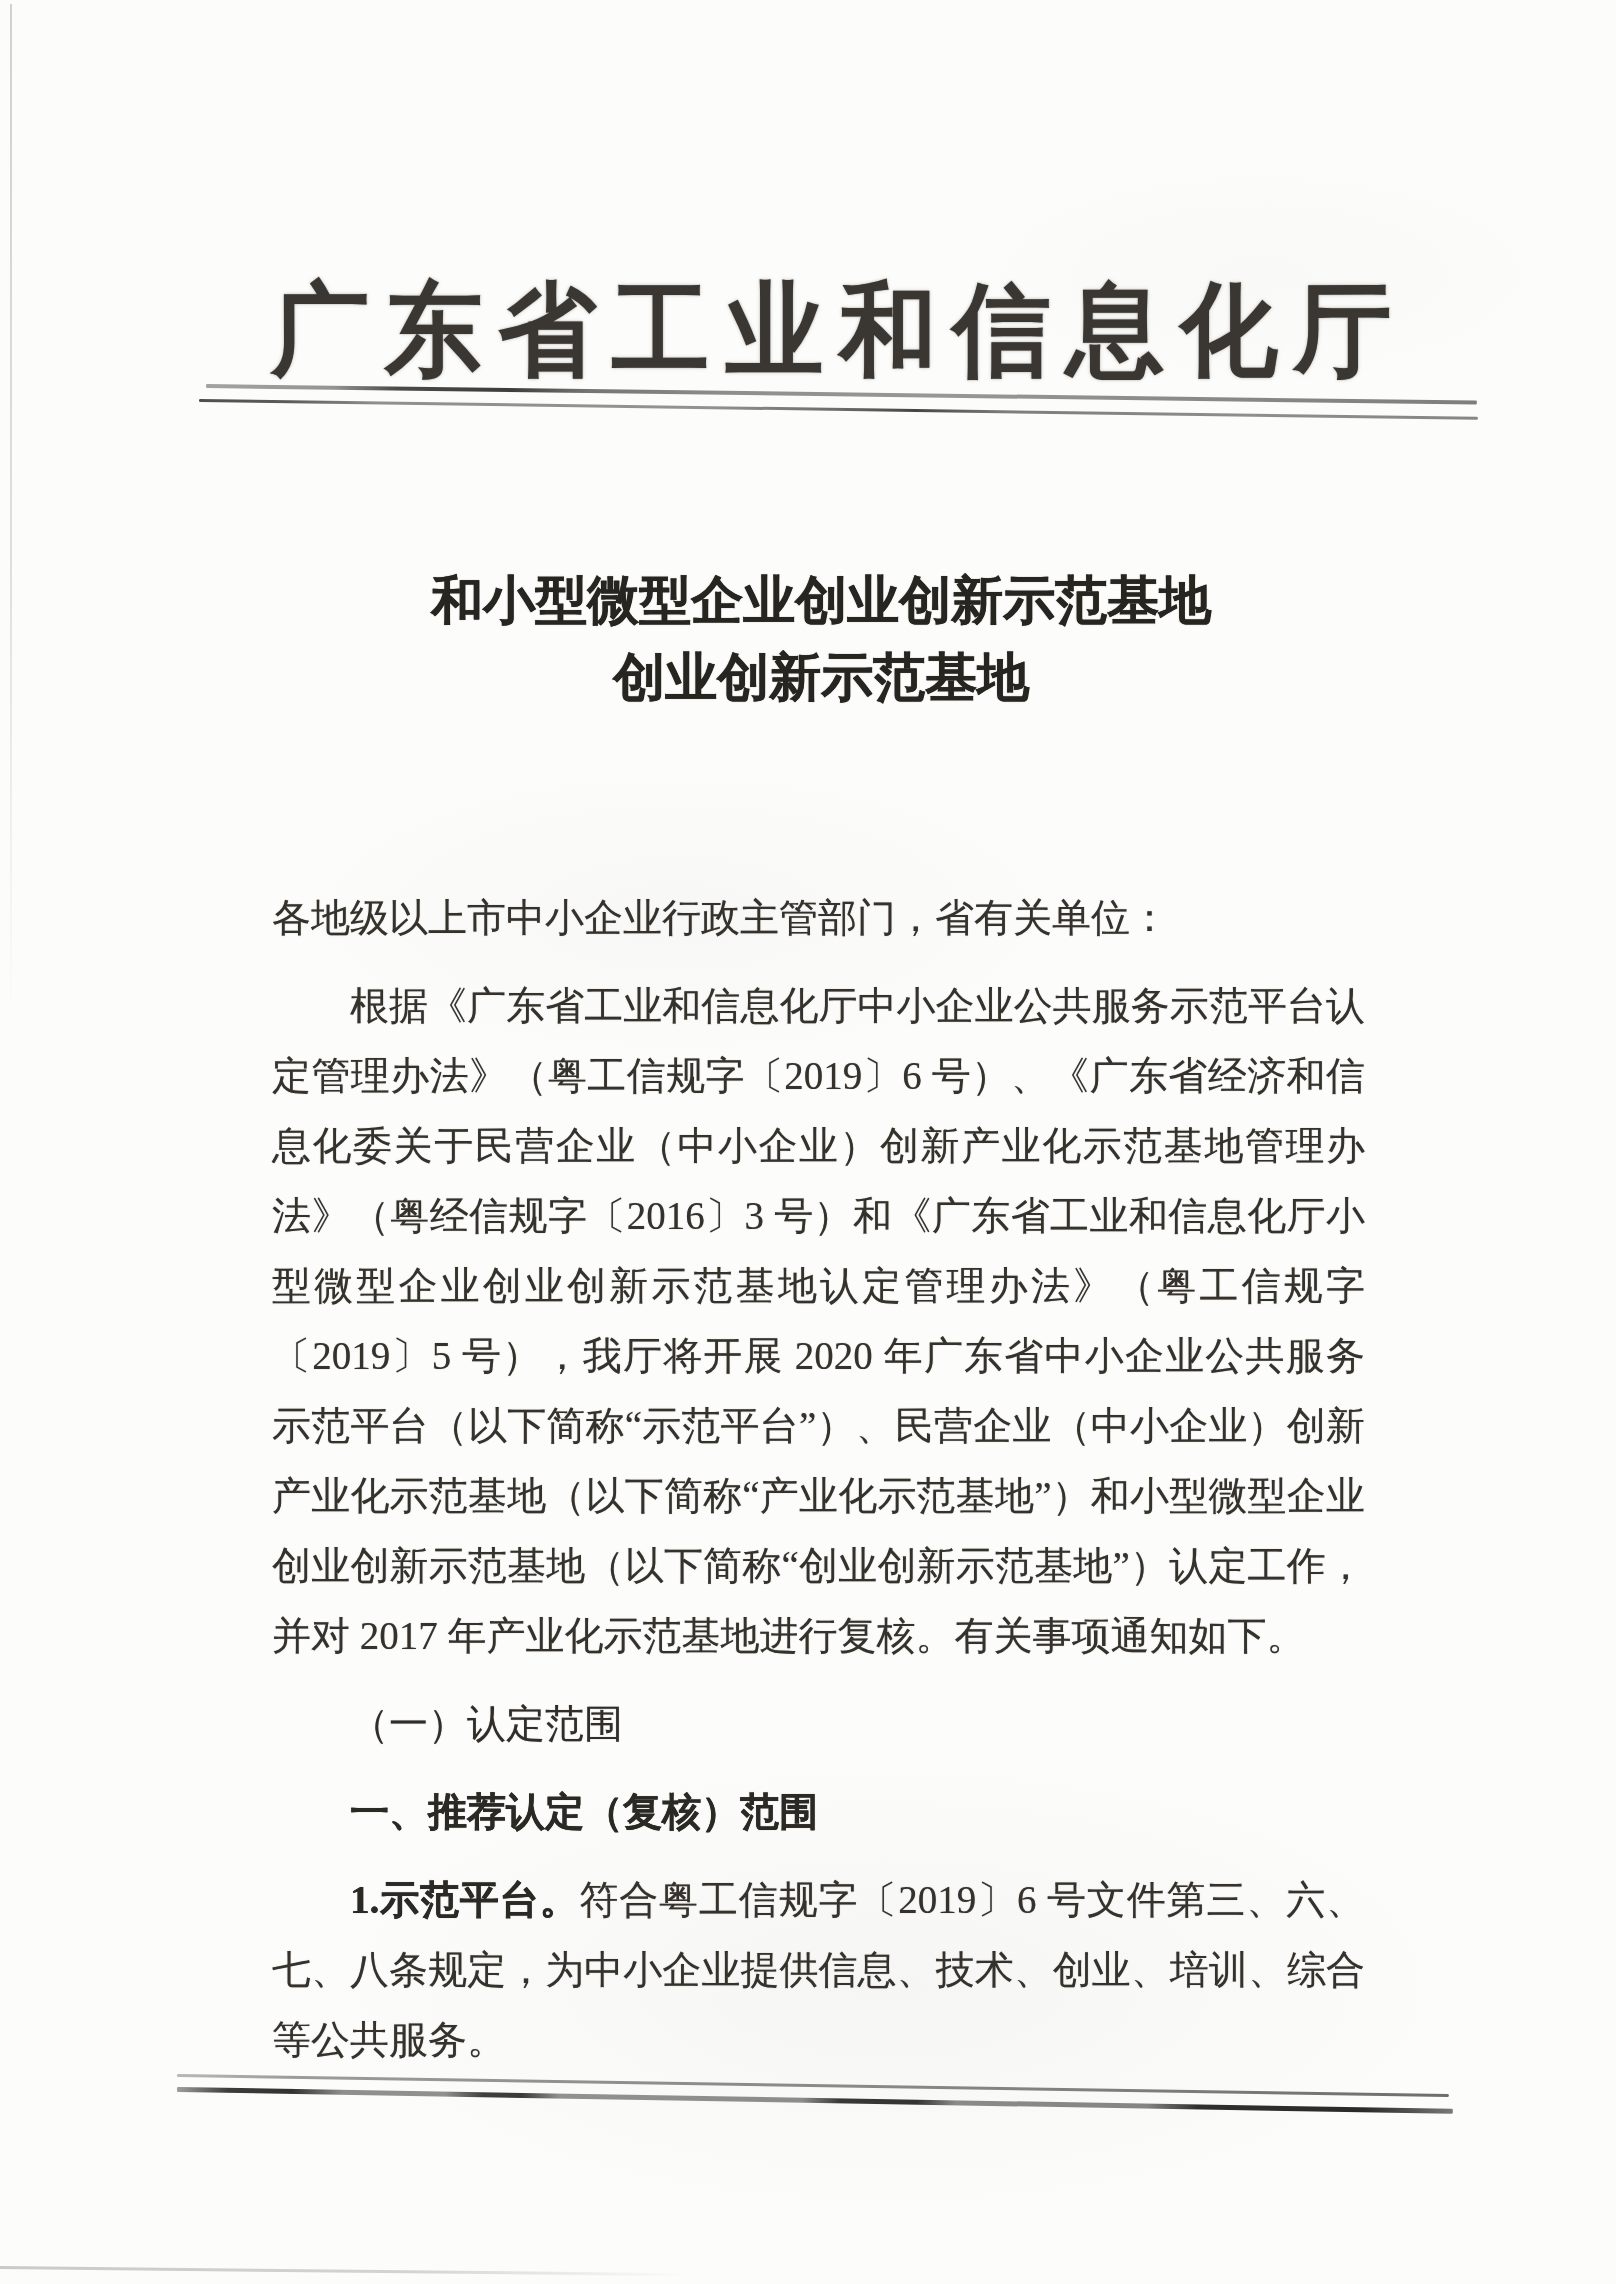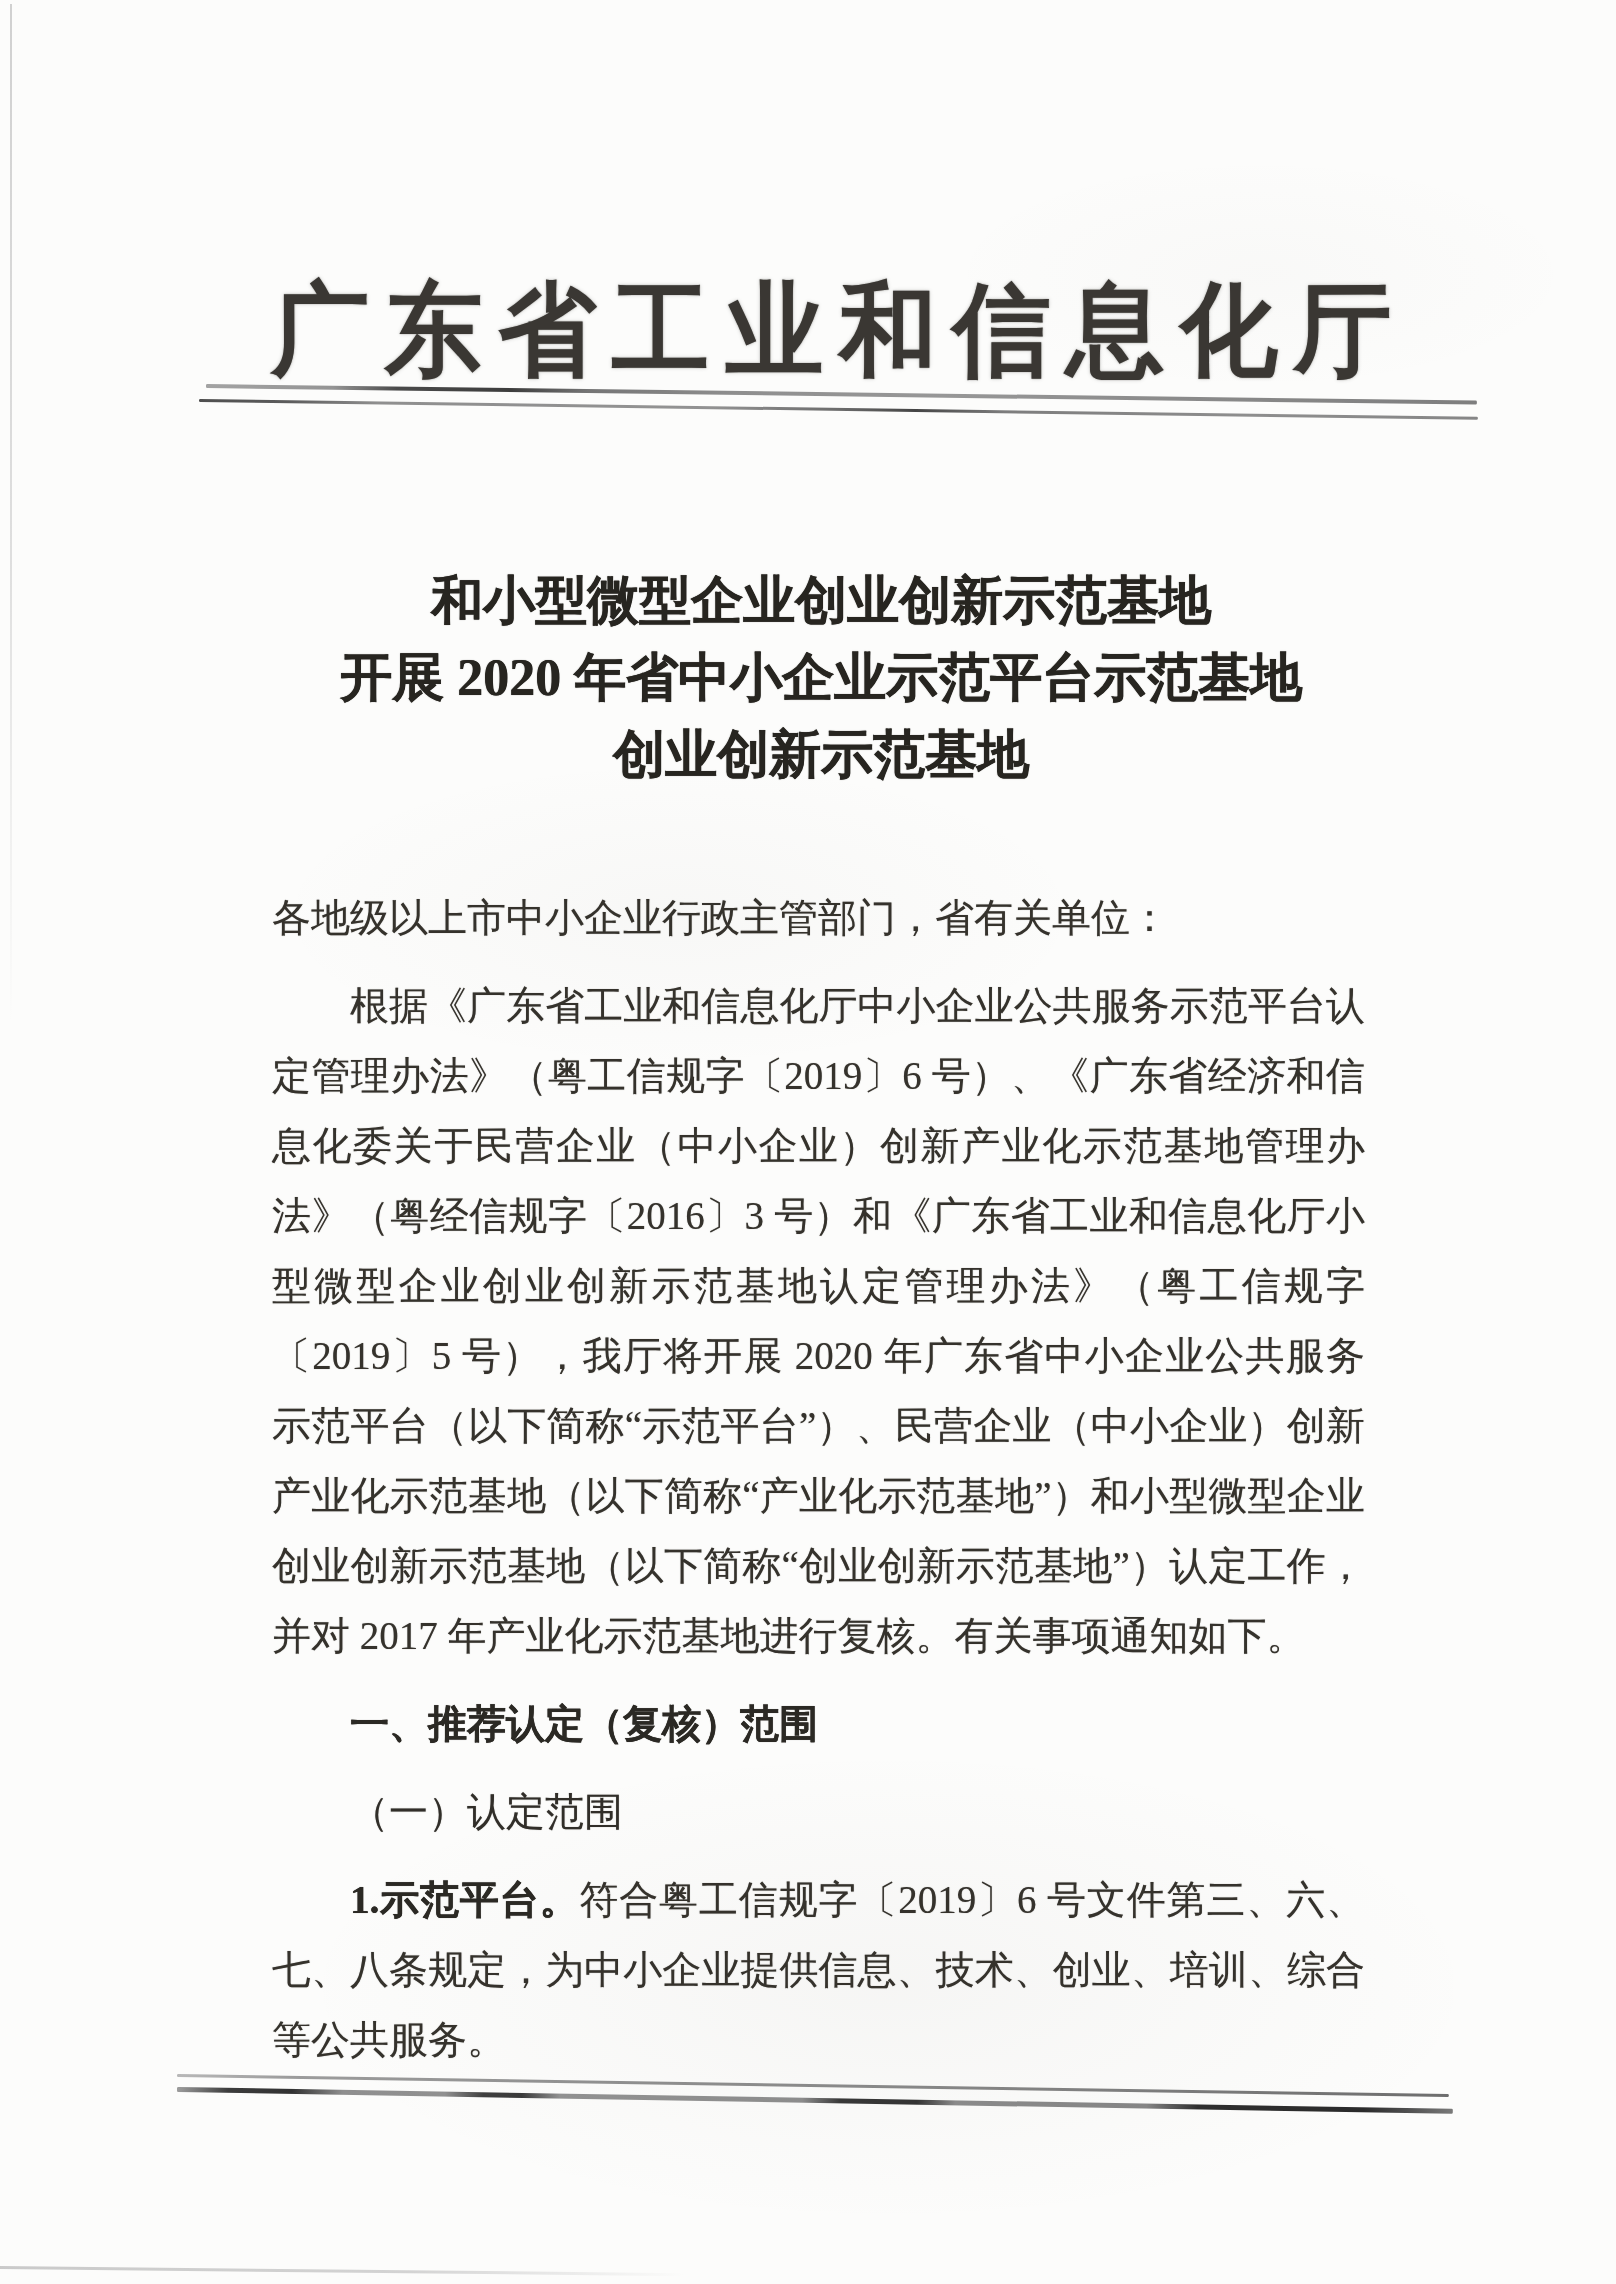--- a/index.html
+++ b/index.html
@@ -124,32 +124,31 @@
 
   <div class="edge-line"></div>
 
   <div class="letterhead">广东省工业和信息化厅</div>
 
   <div class="hrule h1"></div>
   <div class="hrule h2"></div>
 
   <div class="doc-title">
     <div>和小型微型企业创业创新示范基地</div>
-    <div>开展 2020 年省中小企业示范平台示范基地</div>
     <div>创业创新示范基地</div>
   </div>
 
   <div class="body-block">
     <p class="salutation">各地级以上市中小企业行政主管部门，省有关单位：</p>
 
     <p class="indent">根据《广东省工业和信息化厅中小企业公共服务示范平台认定管理办法》（粤工信规字〔2019〕6 号）、《广东省经济和信息化委关于民营企业（中小企业）创新产业化示范基地管理办法》（粤经信规字〔2016〕3 号）和《广东省工业和信息化厅小型微型企业创业创新示范基地认定管理办法》（粤工信规字〔2019〕5 号），我厅将开展 2020 年广东省中小企业公共服务示范平台（以下简称“示范平台”）、民营企业（中小企业）创新产业化示范基地（以下简称“产业化示范基地”）和小型微型企业创业创新示范基地（以下简称“创业创新示范基地”）认定工作，并对 2017 年产业化示范基地进行复核。有关事项通知如下。</p>
 
+    <p class="indent sub-heading">（一）认定范围</p>
+
     <p class="indent sec-heading">一、推荐认定（复核）范围</p>
-
-    <p class="indent sub-heading">（一）认定范围</p>
 
     <p class="indent"><span class="lead-bold">1.示范平台。</span><span>符合粤工信规字〔2019〕6 号文件第三、六、七、八条规定，为中小企业提供信息、技术、创业、培训、综合等公共服务。</span></p>
   </div>
 
   <div class="frule f1"></div>
   <div class="frule f2"></div>
 
   <div class="artifact-line"></div>
 
 </div>

